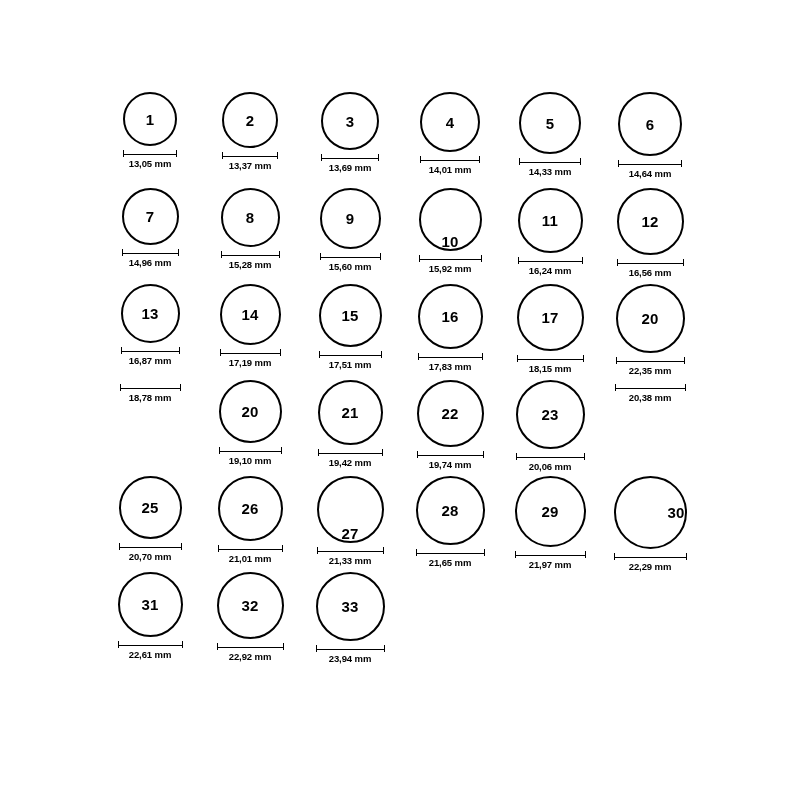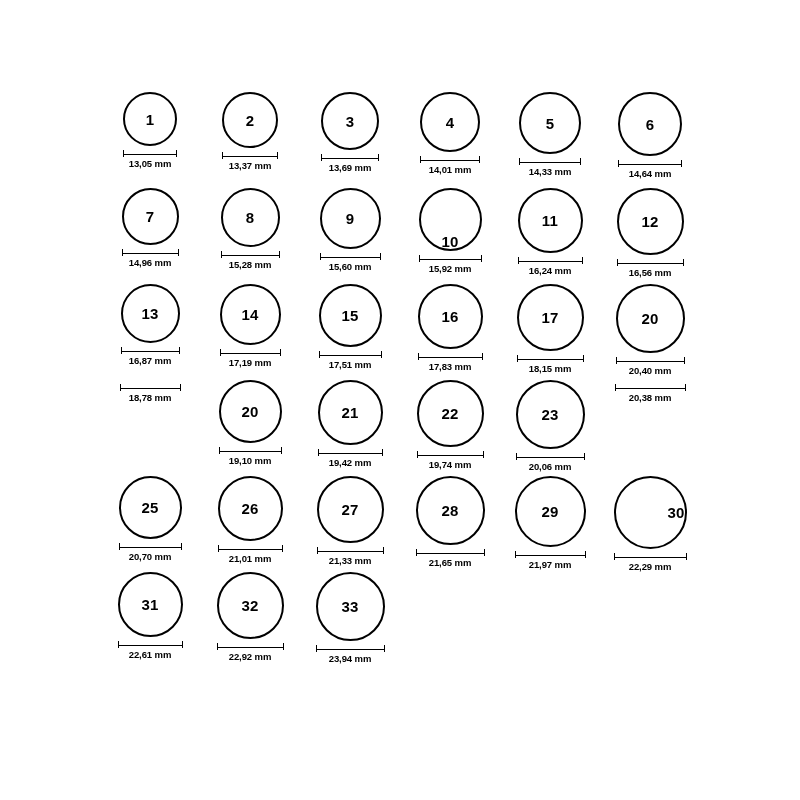--- a/index.html
+++ b/index.html
@@ -242,21 +242,21 @@
           <div class="dim-line" style="width: 67px;"></div>
           <div class="dim-text">18,15 mm</div>
         </div>
       </div>
       <div class="cell">
         <div class="ring" style="width: 69px; height: 69px;">
           <span class="ring-label">20</span>
         </div>
         <div class="dim">
           <div class="dim-line" style="width: 69px;"></div>
-          <div class="dim-text">20,40 mm</div>
+          <div class="dim-text">22,35 mm</div>
         </div>
       </div>
       <div class="cell">
         <div class="dim">
           <div class="dim-line" style="width: 61px;"></div>
           <div class="dim-text">18,78 mm</div>
         </div>
       </div>
       <div class="cell">
         <div class="ring" style="width: 63px; height: 63px;">
@@ -312,21 +312,21 @@
       <div class="cell">
         <div class="ring" style="width: 65px; height: 65px;">
           <span class="ring-label">26</span>
         </div>
         <div class="dim">
           <div class="dim-line" style="width: 65px;"></div>
           <div class="dim-text">21,01 mm</div>
         </div>
       </div>
       <div class="cell">
-        <div class="ring" style="width: 67px; height: 67px;">
+        <div class="ring" style="width: 67px; height: 67px; align-items: flex-end;">
           <span class="ring-label">27</span>
         </div>
         <div class="dim">
           <div class="dim-line" style="width: 67px;"></div>
           <div class="dim-text">21,33 mm</div>
         </div>
       </div>
       <div class="cell">
         <div class="ring" style="width: 69px; height: 69px;">
           <span class="ring-label">28</span>

